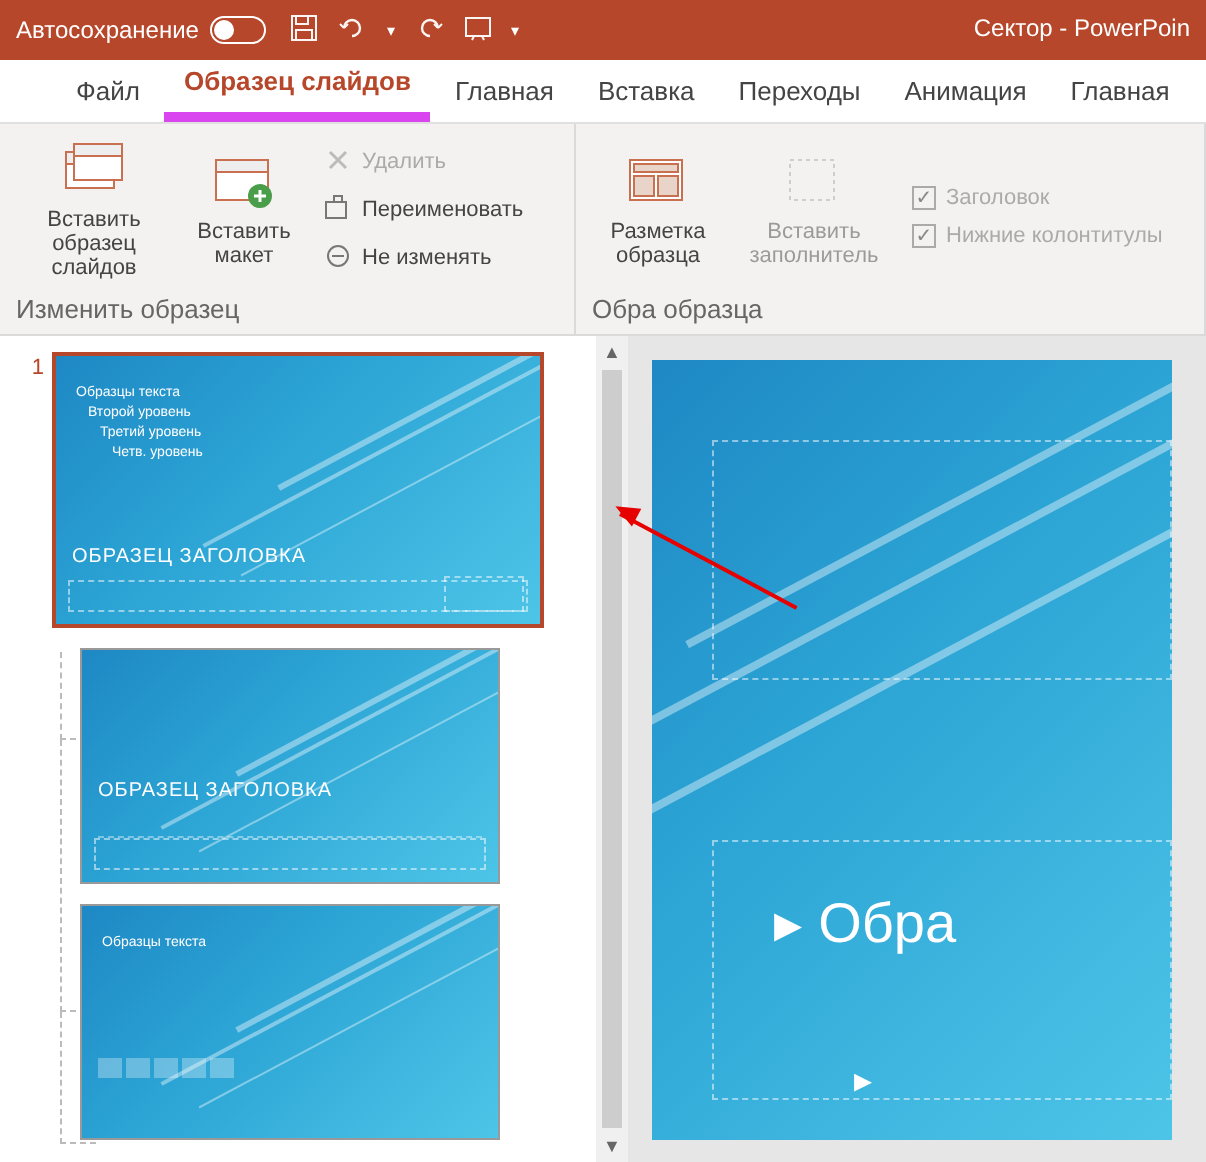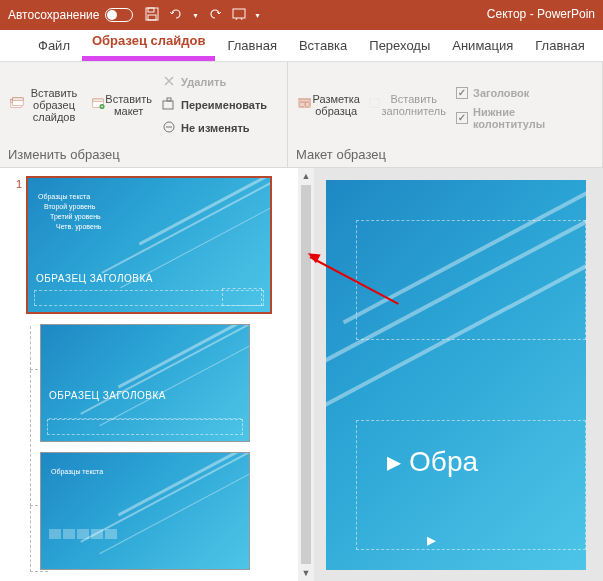--- a/index.html
+++ b/index.html
@@ -10,24 +10,24 @@
 .toggle::after{content:"";position:absolute;width:10px;height:10px;border-radius:50%;background:#fff;top:1px;left:1px;}
 .qat{display:flex;align-items:center;margin-left:12px;gap:10px;}
 .qat svg,.qat .sep{opacity:.95;}
 .doc-title{position:absolute;right:8px;top:7px;font-size:12px;}
 .tabs{height:32px;background:#fff;display:flex;align-items:flex-end;border-bottom:1px solid #e0e0e0;padding-left:28px;gap:2px;}
 .tab{padding:6px 10px 8px;font-size:13px;color:#444;cursor:pointer;}
 .tab.active{color:#b7472a;border-bottom:5px solid #d946ef;font-weight:600;}
 .ribbon{height:106px;background:#f3f2f1;display:flex;border-bottom:1px solid #dadada;}
 .rgroup{padding:4px 8px 2px;border-right:1px solid #dadada;display:flex;flex-direction:column;justify-content:space-between;}
 .rgroup-content{display:flex;gap:4px;flex:1;}
-.big-btn{display:flex;flex-direction:row;align-items:center;justify-content:center;width:78px;padding:4px 2px;text-align:center;cursor:pointer;}
+.big-btn{display:flex;flex-direction:column;align-items:center;justify-content:center;width:78px;padding:4px 2px;text-align:center;cursor:pointer;}
 .big-btn svg{margin-bottom:2px;}
 .big-btn-label{font-size:11px;line-height:12px;color:#444;}
-.small-btns{display:flex;flex-direction:column;justify-content:center;gap:3px;font-weight:bold;}
+.small-btns{display:flex;flex-direction:column;justify-content:center;gap:3px;}
 .small-btn{display:flex;align-items:center;gap:5px;font-size:11px;color:#444;padding:2px 4px;cursor:pointer;}
 .small-btn.disabled{color:#aaa;cursor:default;}
 .rgroup-label{font-size:13px;color:#666;text-align:left;padding:3px 0;}
 .check{width:12px;height:12px;border:1px solid #aaa;display:inline-flex;align-items:center;justify-content:center;font-size:10px;color:#888;}
 .workspace{display:flex;height:413px;}
 .thumb-pane{width:314px;background:#fff;display:flex;overflow:hidden;}
 .thumbs{flex:1;padding:8px 6px 8px 10px;}
 .thumb-row{display:flex;align-items:flex-start;gap:4px;margin-bottom:10px;}
 .thumb-num{font-size:11px;color:#b7472a;width:12px;text-align:right;padding-top:2px;}
 .thumb-slide{width:246px;height:138px;background:linear-gradient(135deg,#1e88c4 0%,#2ba3d4 40%,#4dc5e8 100%);position:relative;overflow:hidden;}
@@ -168,21 +168,21 @@
         <div class="small-btn disabled">
           <span class="check">✓</span>
           <span>Заголовок</span>
         </div>
         <div class="small-btn disabled">
           <span class="check">✓</span>
           <span>Нижние колонтитулы</span>
         </div>
       </div>
     </div>
-    <div class="rgroup-label">Макет образец</div>
+    <div class="rgroup-label">Обра образца</div>
   </div>
 </div>
 
 <div class="workspace">
   <div class="thumb-pane">
     <div class="thumbs" style="position:relative;">
       <div class="tree-conn" style="left:30px;top:158px;height:44px;"></div>
       <div class="tree-conn" style="left:30px;top:202px;height:136px;"></div>
       <div class="tree-conn" style="left:30px;top:338px;height:66px;"></div>
 

